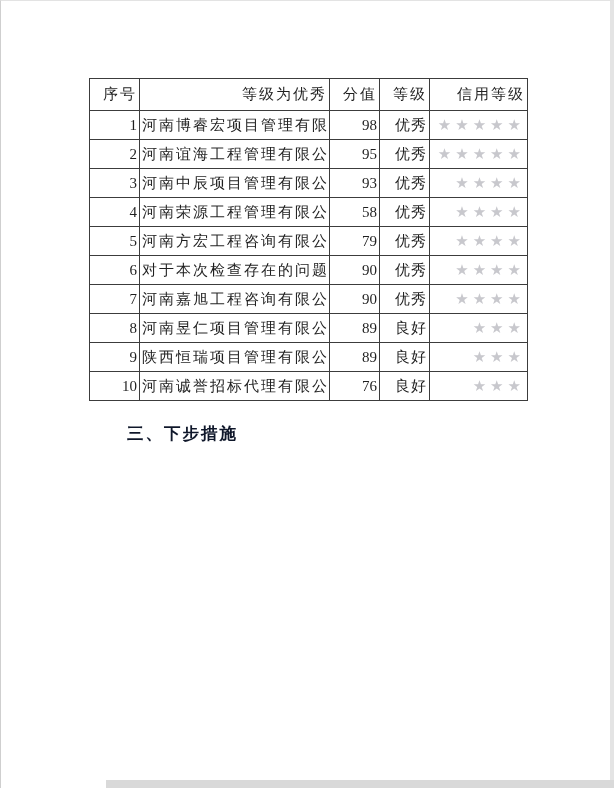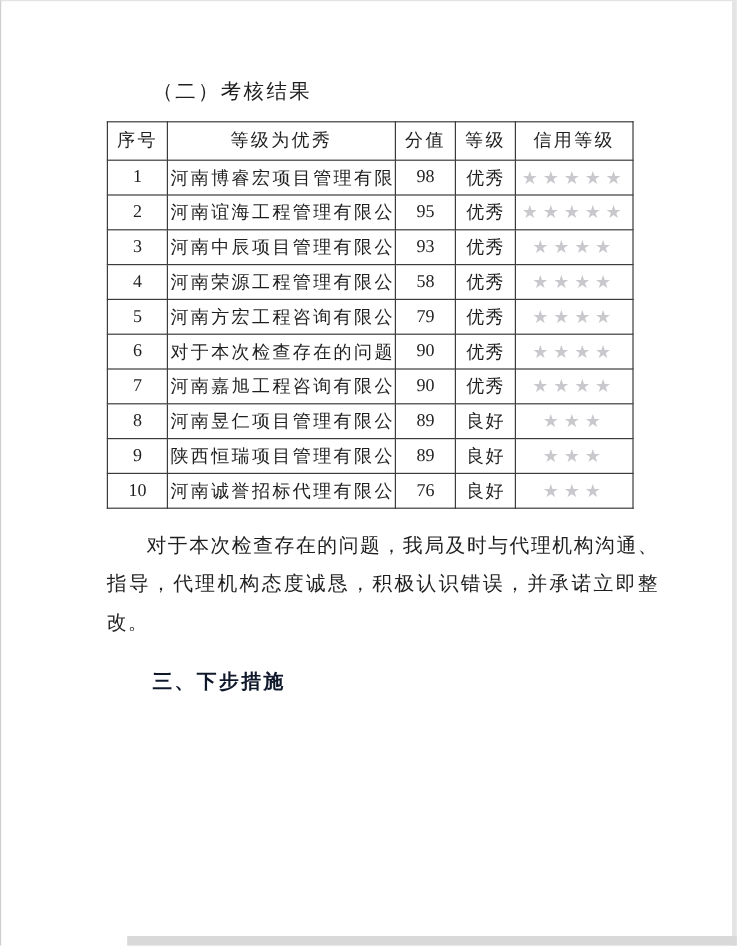--- a/index.html
+++ b/index.html
@@ -49,21 +49,21 @@
     letter-spacing: 1px;
   }
   table.results {
     border-collapse: collapse;
     width: 438px;
     margin-top: 13px;
     table-layout: fixed;
   }
   table.results th, table.results td {
     border: 1px solid #3c3c3c;
-    text-align: center;
+    text-align: right;
     vertical-align: middle;
     font-weight: normal;
     font-size: 15px;
     padding: 0 2px;
     overflow: hidden;
     white-space: nowrap;
   }
   table.results th { height: 32px; letter-spacing: 2px; }
   table.results td { height: 29px; }
   col.c-no    { width: 50px; }
@@ -89,21 +89,20 @@
     letter-spacing: 2px;
     color: #0f172a;
   }
 </style>
 </head>
 <body>
 
 <div class="page">
   <div class="content">
 
-    <div class="section-heading">（二）考核结果</div>
 
 
     <table class="results">
       <colgroup>
         <col class="c-no">
           <col class="c-name">
           <col class="c-score">
           <col class="c-grade">
           <col class="c-stars">
       </colgroup>
@@ -183,21 +182,20 @@
         <tr>
           <td>10</td>
           <td class="name">河南诚誉招标代理有限公司</td>
           <td>76</td>
           <td class="grade">良好</td>
           <td class="stars">★★★</td>
         </tr>
       </tbody>
     </table>
 
-    <p class="para para2">对于本次检查存在的问题，我局及时与代理机构沟通、指导，代理机构态度诚恳，积极认识错误，并承诺立即整改。</p>
 
     <div class="next-heading">三、下步措施</div>
 
   </div>
 
   <div class="edge-right"></div>
   <div class="edge-bottom"></div>
 </div>
 
 </body></html>

